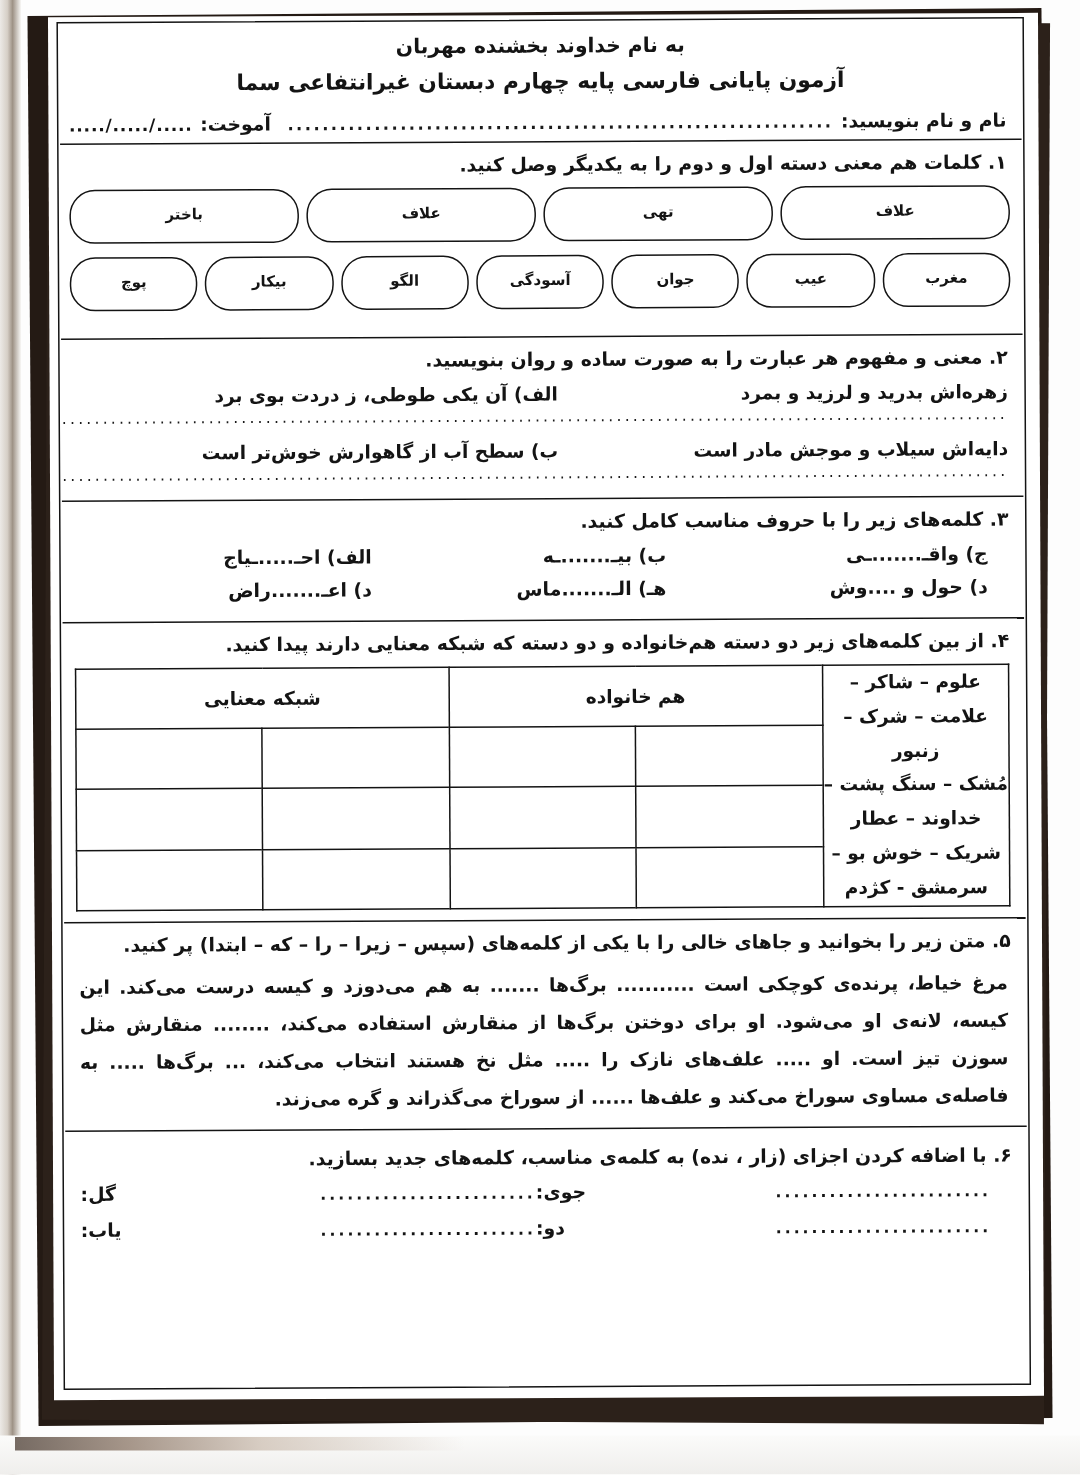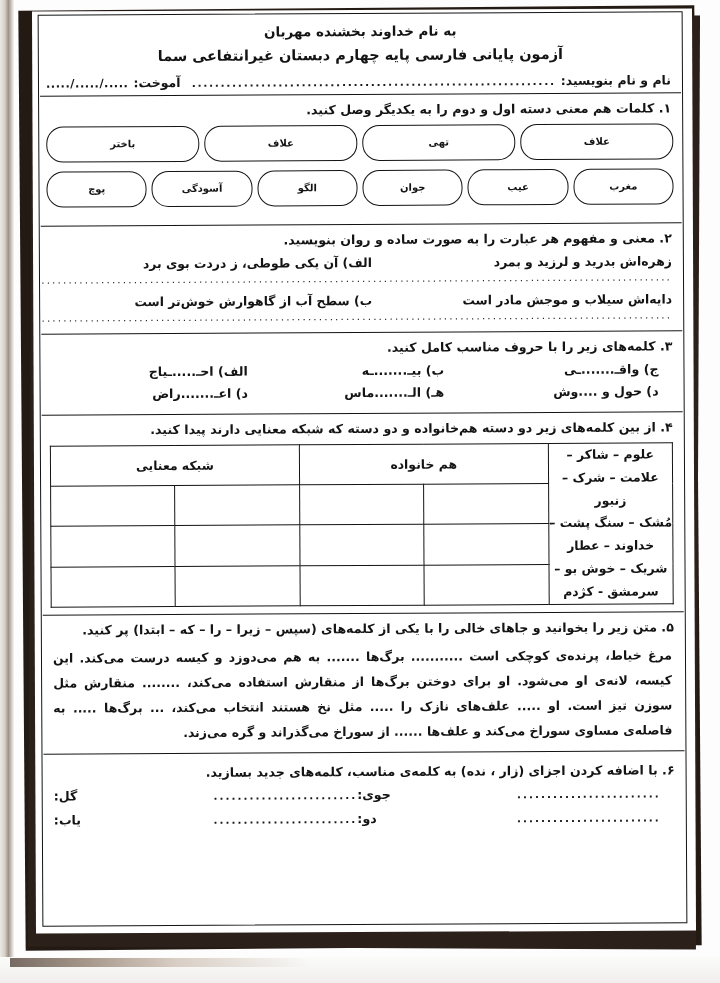--- a/index.html
+++ b/index.html
@@ -293,22 +293,23 @@
 
     <div class="pill-row">
       <div class="pill">باختر</div>
       <div class="pill">علاف</div>
       <div class="pill">تهی</div>
       <div class="pill">علاف</div>
     </div>
 
     <div class="pill-row">
       <div class="pill">پوچ</div>
+      <div class="pill">بیکار</div>
+      <div class="pill">الگو</div>
       <div class="pill">آسودگی</div>
-      <div class="pill">الگو</div>
       <div class="pill">جوان</div>
       <div class="pill">عیب</div>
       <div class="pill">مغرب</div>
     </div>
   </div>
 
   <div class="rule"></div>
 
   <div>
     <div class="q-head">۲. معنی و مفهوم هر عبارت را به صورت ساده و روان بنویسید.</div>

